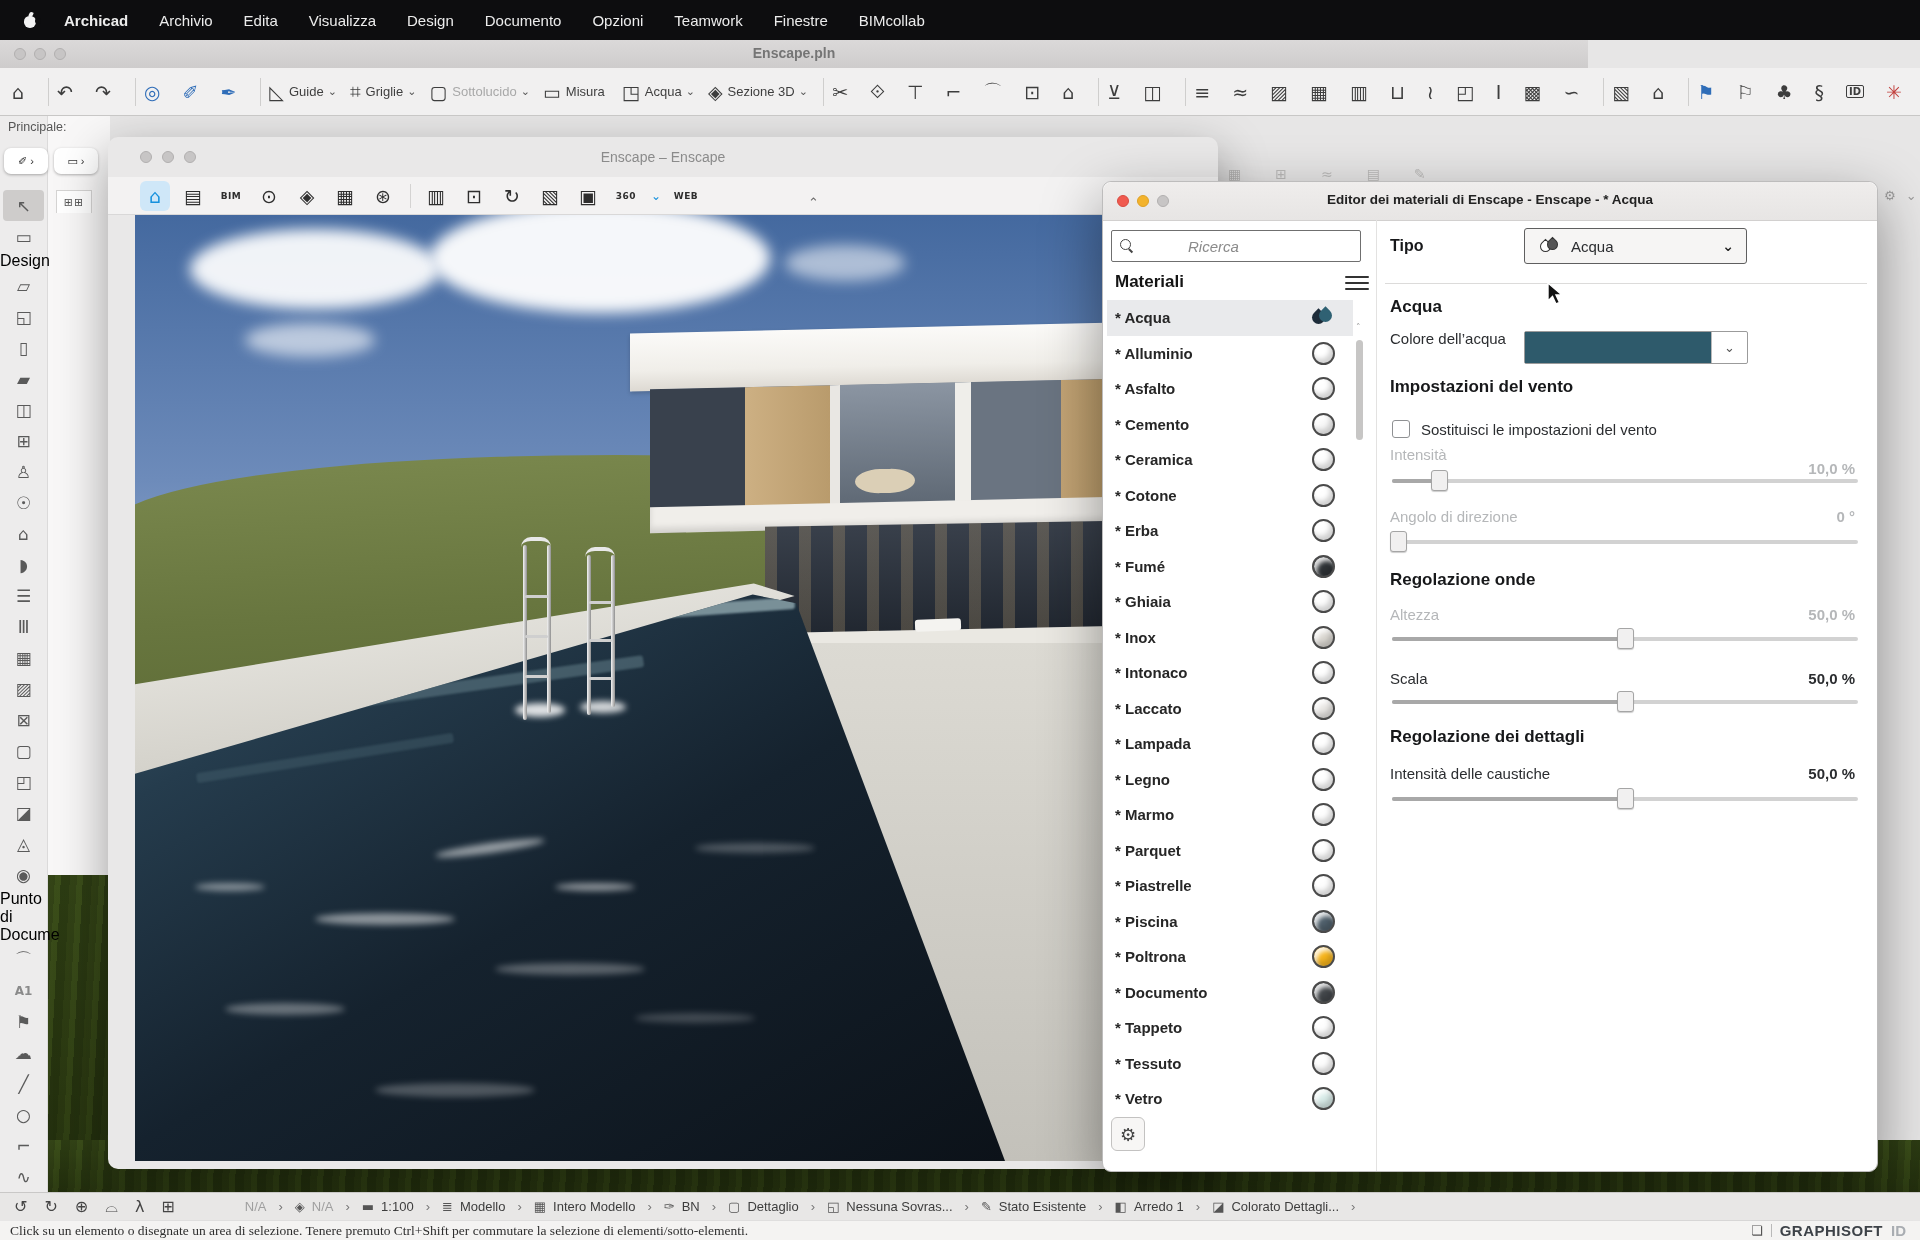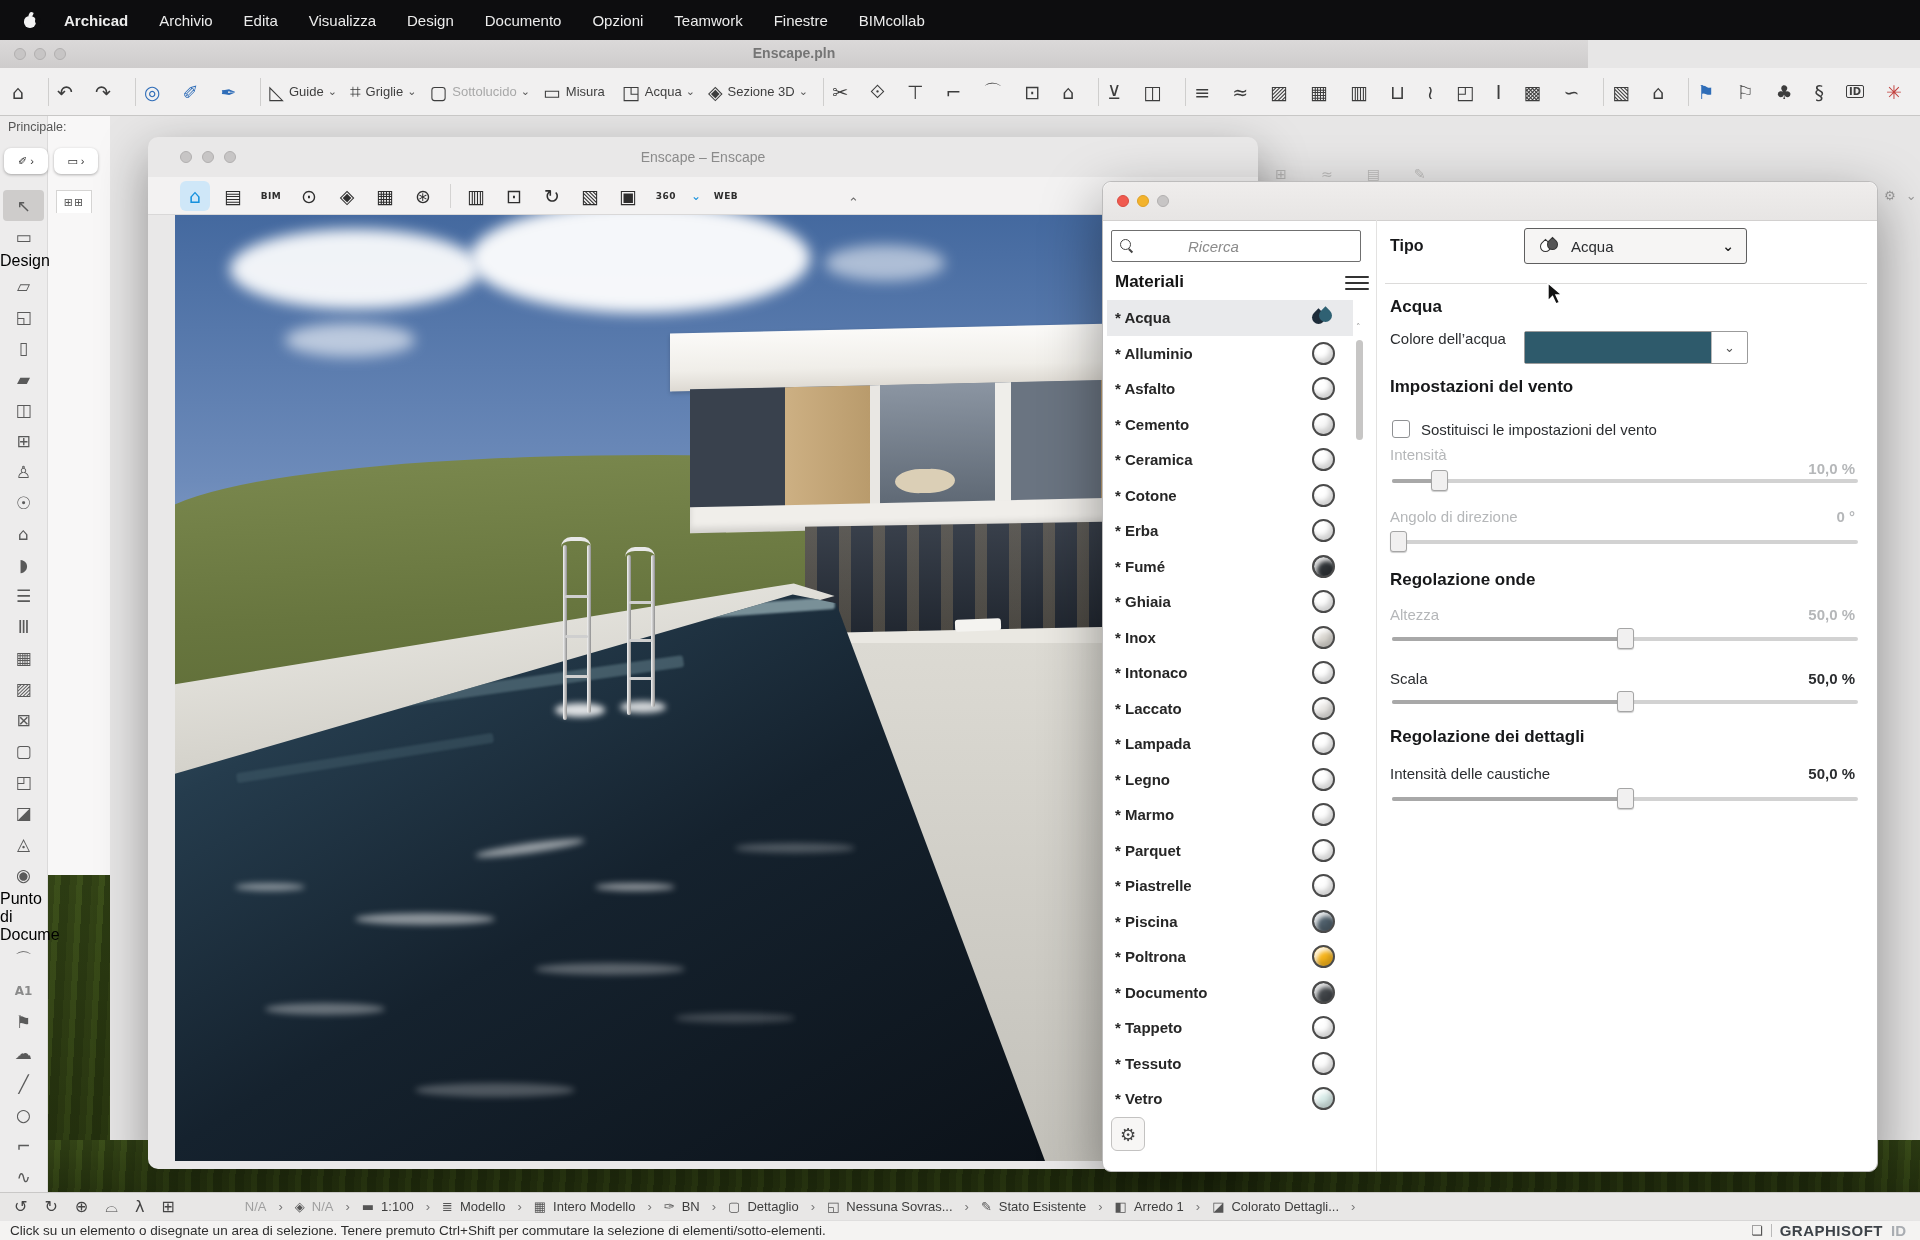--- a/index.html
+++ b/index.html
@@ -67,21 +67,21 @@
             linear-gradient(#55623a,#3f4927);background-blend-mode:overlay;z-index:5;}
   #grass-sliver{left:48px;top:875px;width:62px;height:317px;}
   #grass-strip{left:48px;top:1140px;width:1872px;height:54px;}
 
   
   #bg-palette{left:1228px;top:166px;width:620px;height:22px;display:flex;gap:34px;color:#bbbab9;font-size:14px;z-index:6;}
   #bg-stub{left:1884px;top:188px;width:34px;height:20px;display:flex;gap:10px;color:#9a9a9a;font-size:13px;z-index:6;}
 
   
   #enscape-win{left:108px;top:137px;width:1110px;height:1032px;background:#e9e8e8;border-radius:10px;
-               box-shadow:0 18px 50px rgba(0,0,0,.38);z-index:10;margin-left:40px;}
+               box-shadow:0 18px 50px rgba(0,0,0,.38);z-index:10;}
   #enscape-win .etitle{position:absolute;left:0;right:0;top:12px;text-align:center;font-size:14px;color:#8b8b8b;}
   #ens-toolbar{position:absolute;left:0;top:40px;width:100%;height:38px;background:#f3f2f2;border-bottom:1px solid #d9d8d8;
                display:flex;align-items:center;padding-left:32px;box-sizing:border-box;border-radius:0;}
   .eicon{display:flex;align-items:center;justify-content:center;min-width:30px;height:30px;margin-right:8px;
          font-size:19px;color:#2e2e2e;font-family:"DejaVu Sans",sans-serif;border-radius:6px;}
   .eicon.active{background:#cfe7f8;color:#1691dd;}
   .eicon.txt{font-size:9px;font-weight:bold;letter-spacing:.5px;}
   .eicon.bluechev{color:#1691dd;font-size:12px;min-width:14px;}
   .eicon.sep{width:1px;min-width:1px;height:24px;background:#d4d3d2;border-radius:0;margin:0 10px 0 4px;}
   #collapse-chev{position:absolute;left:700px;top:58px;font-size:13px;color:#6d6d6d;z-index:3;}
@@ -185,21 +185,21 @@
   
   #quickbar{left:0;top:1192px;width:1920px;height:28px;background:#e8e7e6;border-top:1px solid #c9c8c7;
             display:flex;align-items:center;padding-left:14px;box-sizing:border-box;z-index:25;}
   .qnav{font-size:16px;color:#454545;margin-right:17px;font-family:"DejaVu Sans",sans-serif;}
   .qseg{display:flex;align-items:center;white-space:nowrap;}
   .qseg .qi{font-size:13px;color:#555;margin-right:7px;font-family:"DejaVu Sans",sans-serif;font-style:normal;}
   .qseg .ql{font-size:13px;color:#3d3d3d;font-style:normal;}
   .qseg.dim .ql{color:#9f9f9f;}
   .qseg .qc{font-size:13px;color:#777;margin:0 12px;font-style:normal;}
   #statusline{left:0;top:1221px;width:1920px;height:19px;background:#f4f3f2;display:flex;align-items:center;z-index:25;}
-  #status-msg{margin-left:10px;font-size:13.5px;color:#2e2e2e;}
+  #status-msg{margin-left:10px;font-size:13.5px;color:#2e2e2e;font-family:Liberation Serif, serif;}
   #brand{position:absolute;right:14px;top:0;height:19px;display:flex;align-items:center;gap:8px;}
   #brand .wicon{font-size:13px;color:#555;font-family:"DejaVu Sans",sans-serif;}
   #brand .bar{width:1px;height:13px;background:#b9b9b9;}
   #brand .g{font-size:15px;font-weight:bold;color:#3d4248;letter-spacing:.5px;}
   #brand .id{font-size:15px;font-weight:bold;color:#a9adb2;}
 
   
   #cursor{left:1546px;top:282px;z-index:50;}
 </style>
 </head>
@@ -693,20 +693,21 @@
       <div class="rung" style="left:2px;top:122px;width:23px"></div>
     </div>
   </div>
 </div>
 
 <div id="mat-win" class="abs">
   <div id="mat-title">
     <span class="tl-dot" style="left:14px;top:13px;background:#f05a4f;border-color:#d94b41"></span>
     <span class="tl-dot" style="left:34px;top:13px;background:#f3b32c;border-color:#dfa125"></span>
     <span class="tl-dot" style="left:54px;top:13px"></span>
+    <span class="t">Editor dei materiali di Enscape - Enscape - * Acqua</span>
   </div>
 
   <div id="mat-body">
 
     <div id="left-col">
       <div id="search-box">
         <span class="mag">
             <i class="lens"></i>
             <i class="tail"></i>
           </span>

